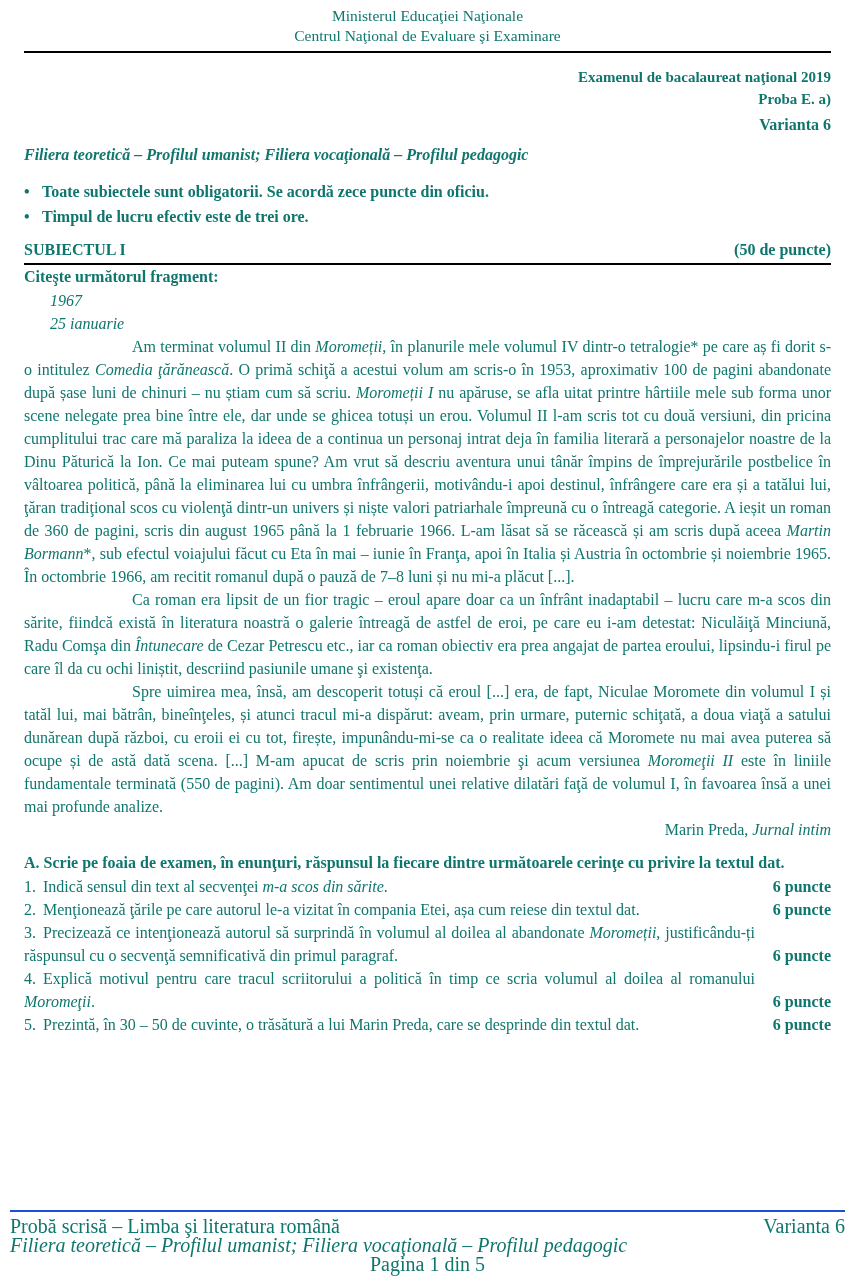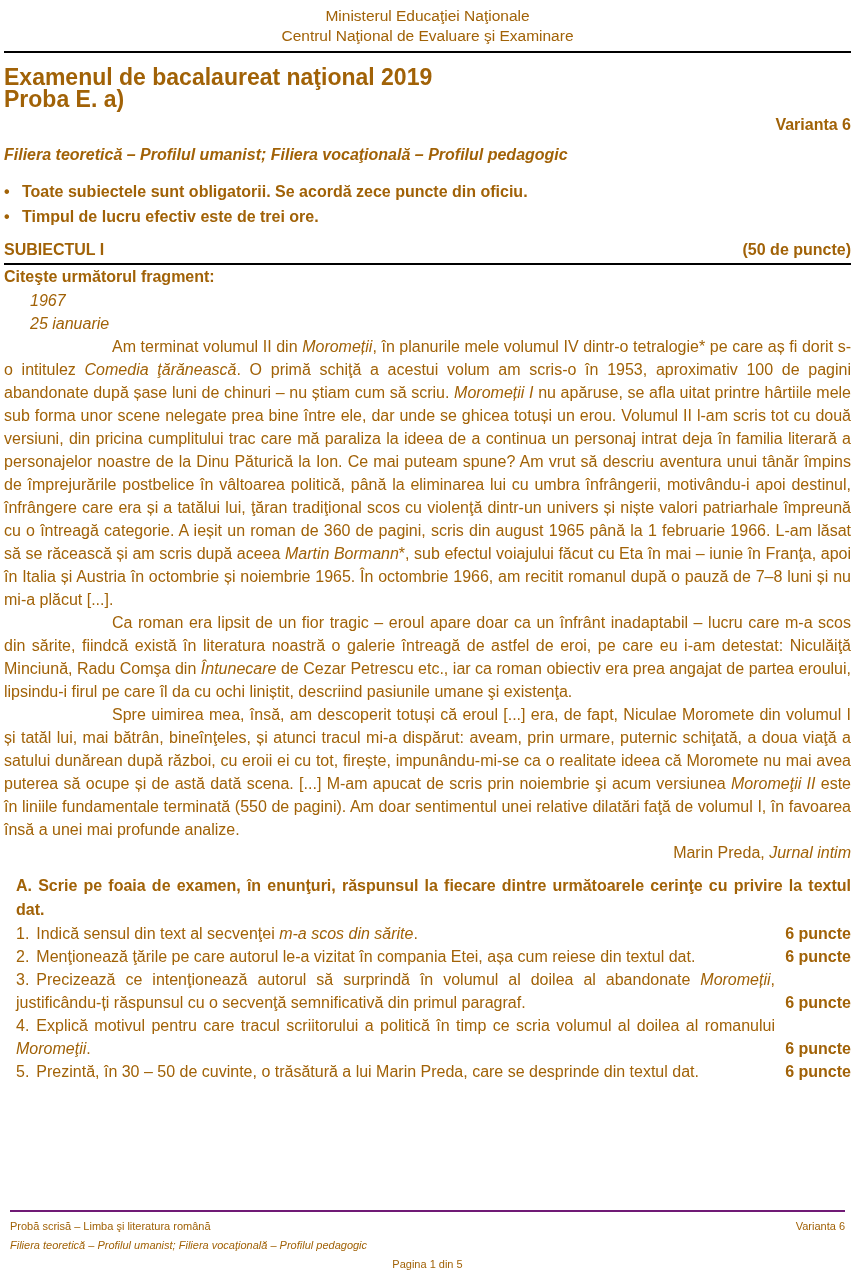--- a/index.html
+++ b/index.html
@@ -1,29 +1,29 @@
 <!DOCTYPE html>
 <html><head>
 <meta charset="utf-8">
 <style>
   * { margin:0; padding:0; box-sizing:border-box; }
   html,body { background:#e8e8e8; }
   .page {
     width:855px; height:1280px; margin:0 auto; position:relative;
-    background:#ffffff; color:#a16207;
-    font-family:Liberation Sans, sans-serif;
+    background:#ffffff; color:#0f766e;
+    font-family:Liberation Serif, serif;
     font-size:16px; line-height:23px;
-    padding:6px 4px; overflow:hidden;
+    padding:6px 24px; overflow:hidden;
   }
   .it { font-style:italic; }
 
   .doc-header { text-align:center; font-size:15.5px; line-height:20px;
     border-bottom:2px solid #000; padding-bottom:5px; }
 
-  .title-block { text-align:left; font-weight:bold; font-size:23px;
+  .title-block { text-align:right; font-weight:bold; font-size:15px;
     line-height:22px; margin-top:13px; }
 
   .variant-top { text-align:right; font-weight:bold; margin-top:3px; }
 
   .filiera-line { font-weight:bold; font-style:italic; margin-top:7px; }
 
   .bullets { font-weight:bold; margin-top:13px; }
   .bullet-row { display:flex; line-height:25px; }
   .bullet-dot { width:18px; }
 
@@ -33,32 +33,32 @@
   .read-intro { font-weight:bold; line-height:24px; }
 
   .dateline { font-style:italic; margin-left:26px; }
 
   .fragment p { text-align:justify; text-indent:108px; }
 
   .attribution { text-align:right; }
 
   .footnotes { font-size:14.5px; line-height:20px; margin-top:4px; }
 
-  .section-a { margin-top:10px;margin-left:12px; }
+  .section-a { margin-top:10px; }
   .section-a-heading { font-weight:bold; text-align:justify; line-height:24px; }
 
   .qitem { display:flex; }
   .qtext { flex:1; text-align:justify; }
   .qnum { margin-right:7px; }
   .qpoints { width:76px; text-align:right; font-weight:bold;
     align-self:flex-end; white-space:nowrap; }
 
   .doc-footer { position:absolute; left:10px; right:10px; bottom:6px;
-    border-top:2px solid #701a75; padding-top:5px;
-    font-size:11px; line-height:19px; }
+    border-top:2px solid #1d4ed8; padding-top:5px;
+    font-size:20px; line-height:19px; }
   .footer-row1 { display:flex; justify-content:space-between; }
   .footer-row2 { font-style:italic; }
   .footer-row3 { text-align:center; }
 </style>
 </head>
 <body>
 
 <div class="page">
 
   <header class="doc-header">

